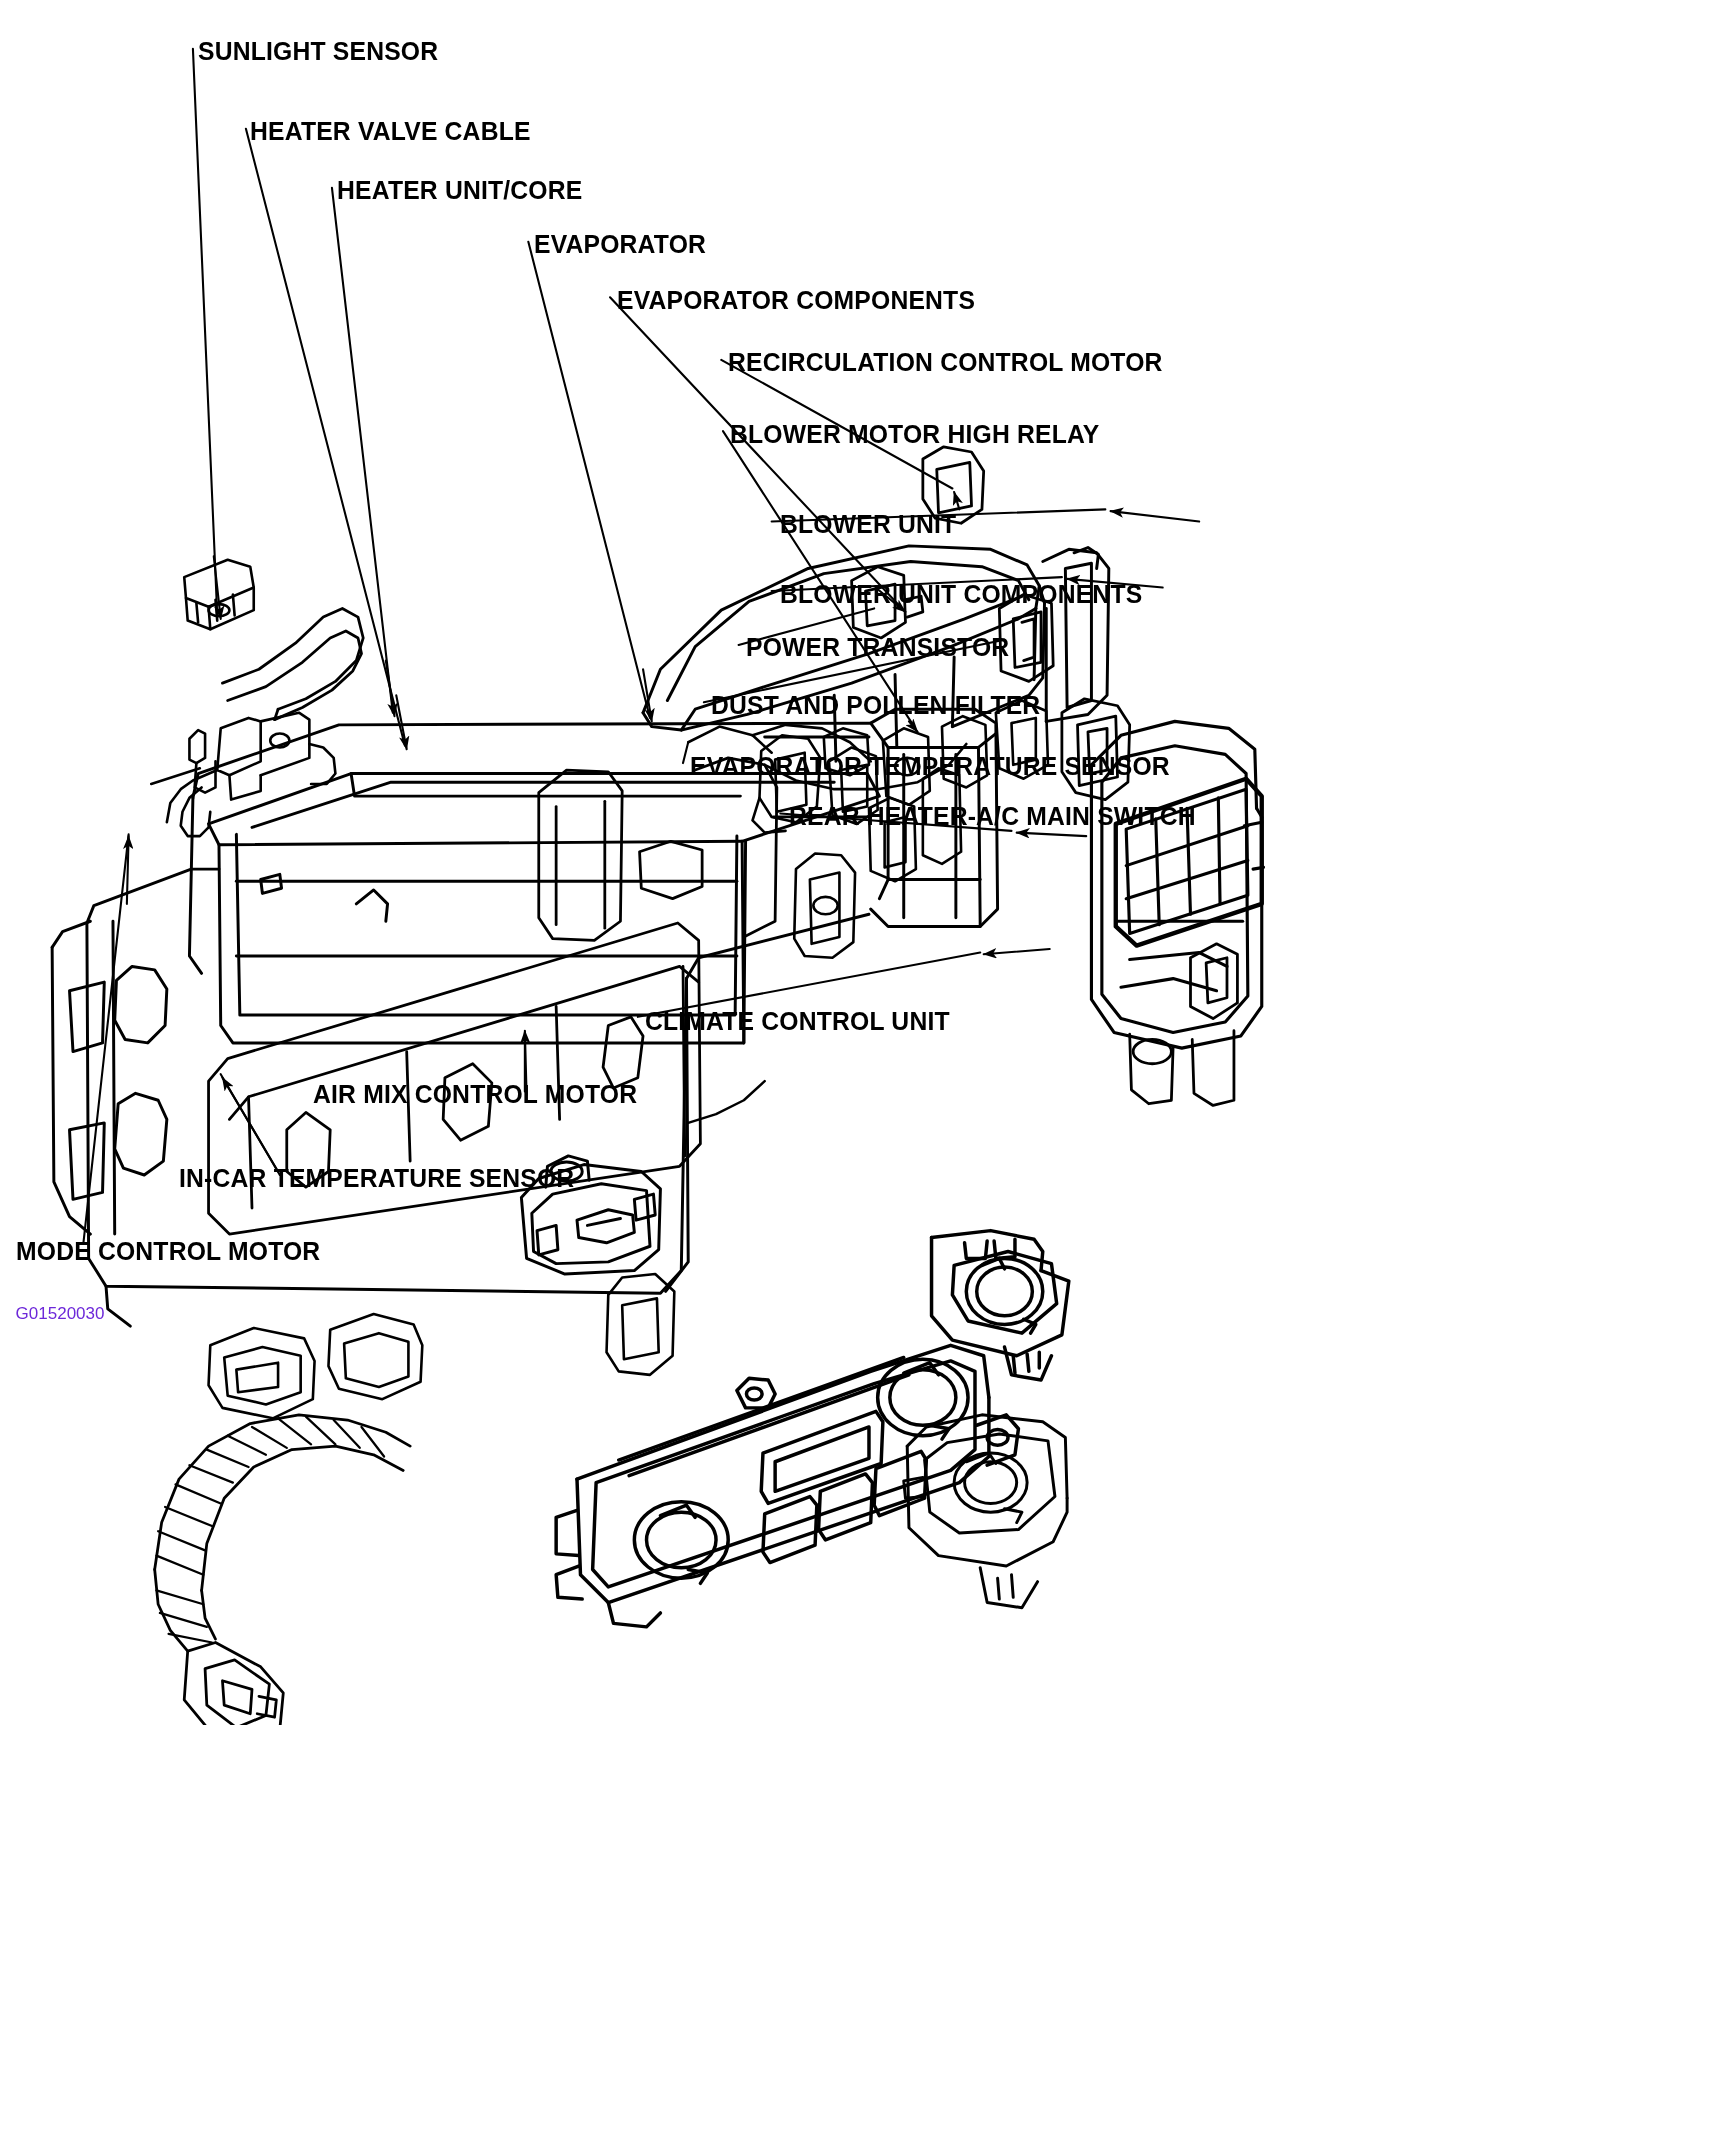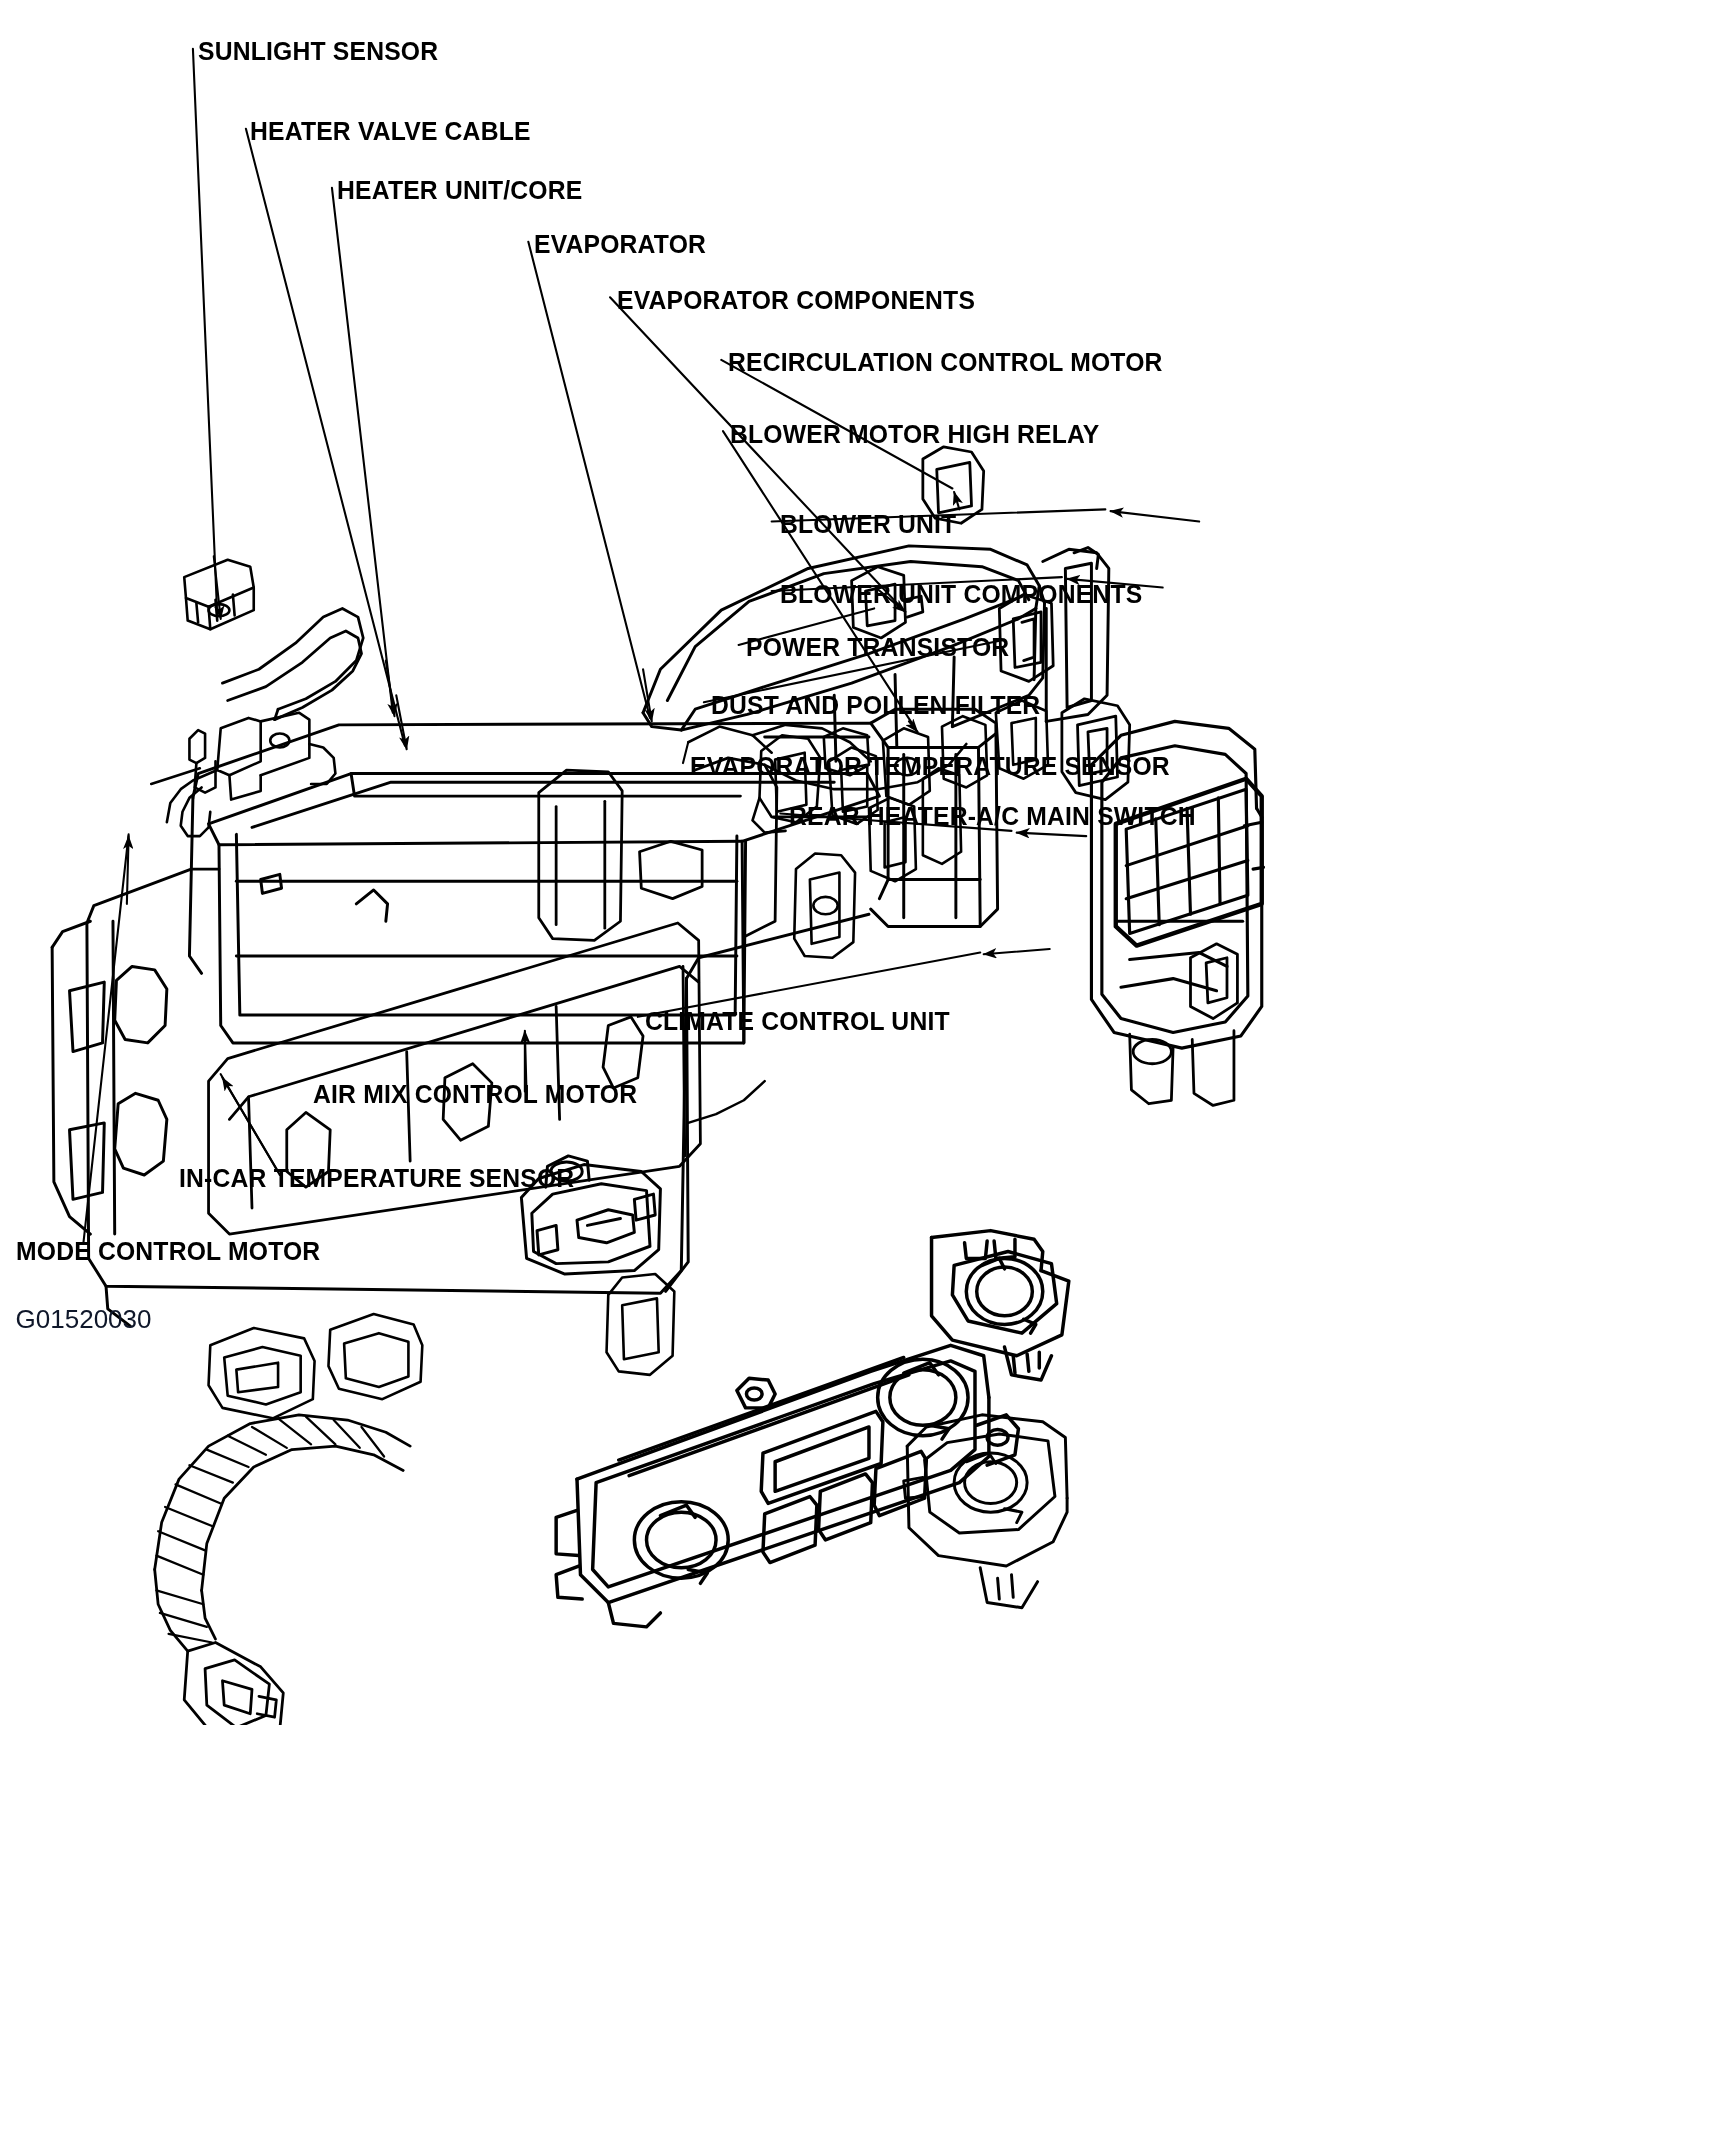--- a/index.html
+++ b/index.html
@@ -33,22 +33,22 @@
     letter-spacing: 0.2px;
     color: #000000;
     line-height: 1;
     transform: scaleX(0.95);
     transform-origin: left center;
   }
   .figure-id {
     position: absolute;
     font-family: "Liberation Sans", sans-serif;
     font-weight: normal;
-    font-size: 26px;
-    color: #0f172a;
+    font-size: 17px;
+    color: #6d28d9;
     white-space: nowrap;
   }
 </style>
 </head>
 <body>
 
 <div id="page">
 
   <svg id="diagram-svg" viewBox="0 0 1992 2452">
     <defs>

